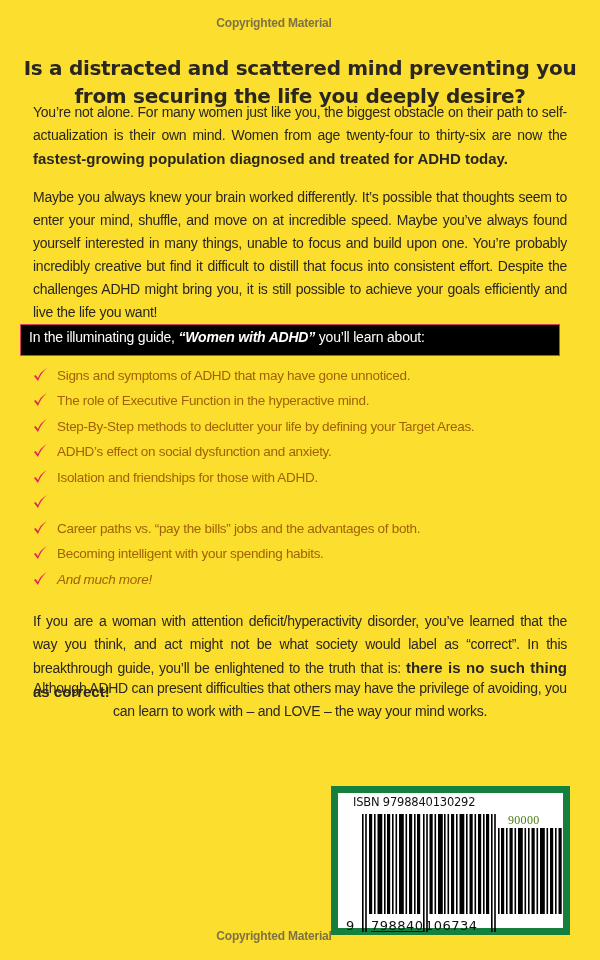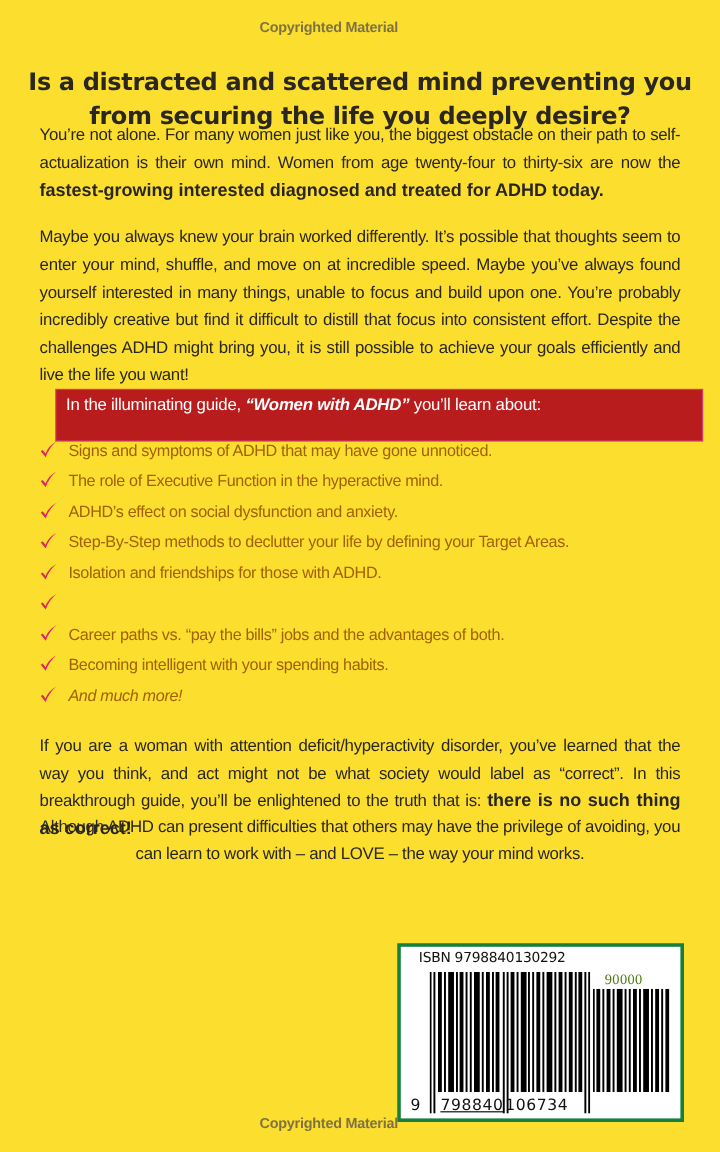--- a/index.html
+++ b/index.html
@@ -47,22 +47,22 @@
     letter-spacing: -0.25px;
   }
   .para b { font-weight: bold; font-size: 15px; letter-spacing: 0; }
   .p1 { top: 101px; }
   .p2 { top: 186px; }
   .p3 { top: 610px; }
   .p4 { top: 677px; text-align: center; }
 
   .banner {
     position: absolute;
-    top: 325px; left: 47px; width: 538px; height: 42px;
-    background: #b91c1c;
+    top: 325px; left: 21px; width: 538px; height: 30px;
+    background: #000000;
     box-shadow: 0 0 0 1px #D63A6E;
     color: #FFFFFF;
     font-family: "Liberation Sans", sans-serif;
     font-size: 14px;
     line-height: 25px;
     padding-left: 8px;
     letter-spacing: -0.2px;
   }
   .banner i { font-weight: bold; font-style: italic; }
 
@@ -85,21 +85,21 @@
     flex: 0 0 24px;
     display: flex; align-items: center;
   }
   .checklist li .check svg { width: 15px; height: 16px; }
   .checklist li.italic .label { font-style: italic; }
 
   .barcode-box {
     position: absolute;
     top: 786px; left: 331px; width: 239px; height: 149px;
     background: #FFFFFF;
-    border: 3px solid #15803d;
+    border: 7px solid #15803d;
   }
   .isbn-label {
     position: absolute;
     top: 2px; left: 15px;
     font-family: "DejaVu Sans", sans-serif;
     font-size: 11.5px;
     color: #111;
     letter-spacing: -0.2px;
   }
   .bars-main {
@@ -133,21 +133,21 @@
 </head>
 <body>
 
 <div class="copyright top">Copyrighted Material</div>
 
 <div class="headline">
   <div>Is a distracted and scattered mind preventing you</div>
   <div>from securing the life you deeply desire?</div>
 </div>
 
-<p class="para p1"><span>You’re not alone. For many women just like you, the biggest obstacle on their path to self-actualization is their own mind. Women from age twenty-four to thirty-six are now the </span><b>fastest-growing interested diagnosed and treated for ADHD today.</b></p>
+<p class="para p1"><span>You’re not alone. For many women just like you, the biggest obstacle on their path to self-actualization is their own mind. Women from age twenty-four to thirty-six are now the </span><b>fastest-growing population diagnosed and treated for ADHD today.</b></p>
 
 <p class="para p2">Maybe you always knew your brain worked differently. It’s possible that thoughts seem to enter your mind, shuffle, and move on at incredible speed. Maybe you’ve always found yourself interested in many things, unable to focus and build upon one. You’re probably incredibly creative but find it difficult to distill that focus into consistent effort. Despite the challenges ADHD might bring you, it is still possible to achieve your goals efficiently and live the life you want!</p>
 
 <div class="banner"><span>In the illuminating guide, </span><i>“Women with ADHD”</i><span> you’ll learn about:</span></div>
 
 <ul class="checklist">
   <li>
       <span class="check">
         <svg viewBox="0 0 15 16">
           <path d="M1 9 L5 14 Q8 6 14 1 Q7 5 5 11 L2.5 8 Z" fill="#E0245E"></path>
@@ -162,29 +162,29 @@
         </svg>
       </span>
       <span class="label">The role of Executive Function in the hyperactive mind.</span>
     </li>
   <li>
       <span class="check">
         <svg viewBox="0 0 15 16">
           <path d="M1 9 L5 14 Q8 6 14 1 Q7 5 5 11 L2.5 8 Z" fill="#E0245E"></path>
         </svg>
       </span>
+      <span class="label">Step-By-Step methods to declutter your life by defining your Target Areas.</span>
+    </li>
+  <li>
+      <span class="check">
+        <svg viewBox="0 0 15 16">
+          <path d="M1 9 L5 14 Q8 6 14 1 Q7 5 5 11 L2.5 8 Z" fill="#E0245E"></path>
+        </svg>
+      </span>
       <span class="label">ADHD’s effect on social dysfunction and anxiety.</span>
-    </li>
-  <li>
-      <span class="check">
-        <svg viewBox="0 0 15 16">
-          <path d="M1 9 L5 14 Q8 6 14 1 Q7 5 5 11 L2.5 8 Z" fill="#E0245E"></path>
-        </svg>
-      </span>
-      <span class="label">Step-By-Step methods to declutter your life by defining your Target Areas.</span>
     </li>
   <li>
       <span class="check">
         <svg viewBox="0 0 15 16">
           <path d="M1 9 L5 14 Q8 6 14 1 Q7 5 5 11 L2.5 8 Z" fill="#E0245E"></path>
         </svg>
       </span>
       <span class="label">Isolation and friendships for those with ADHD.</span>
     </li>
   <li>

